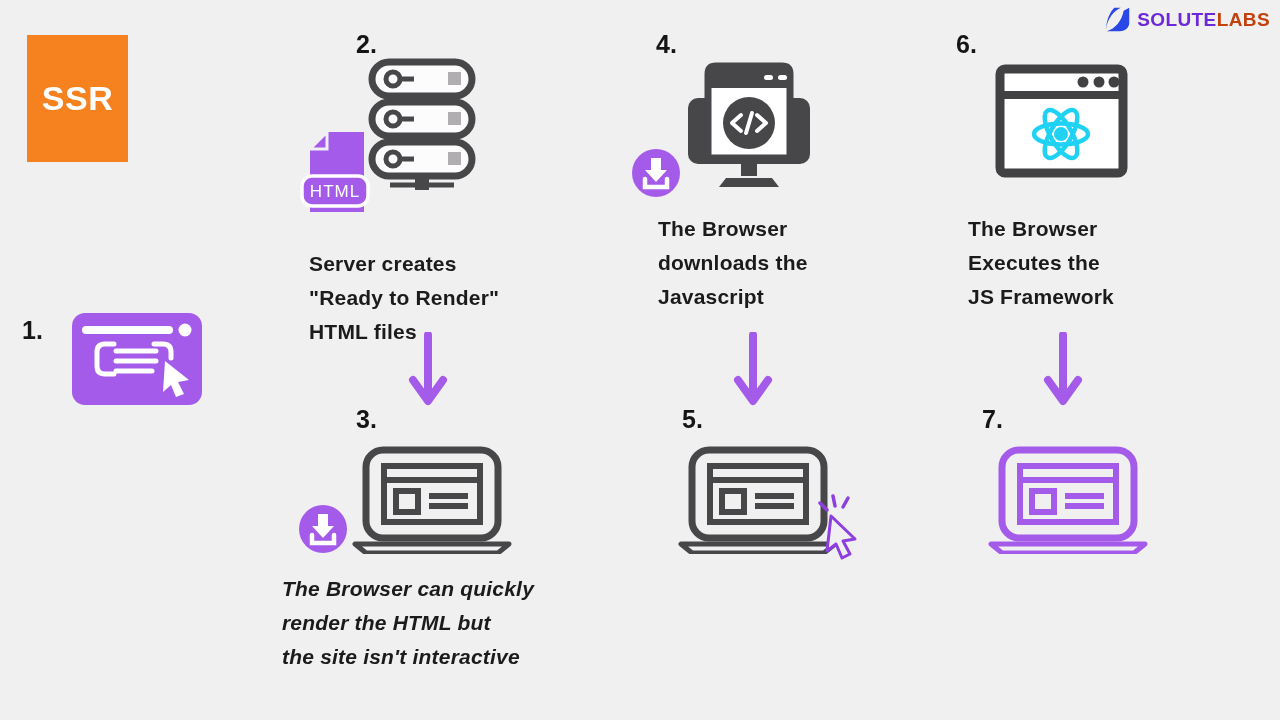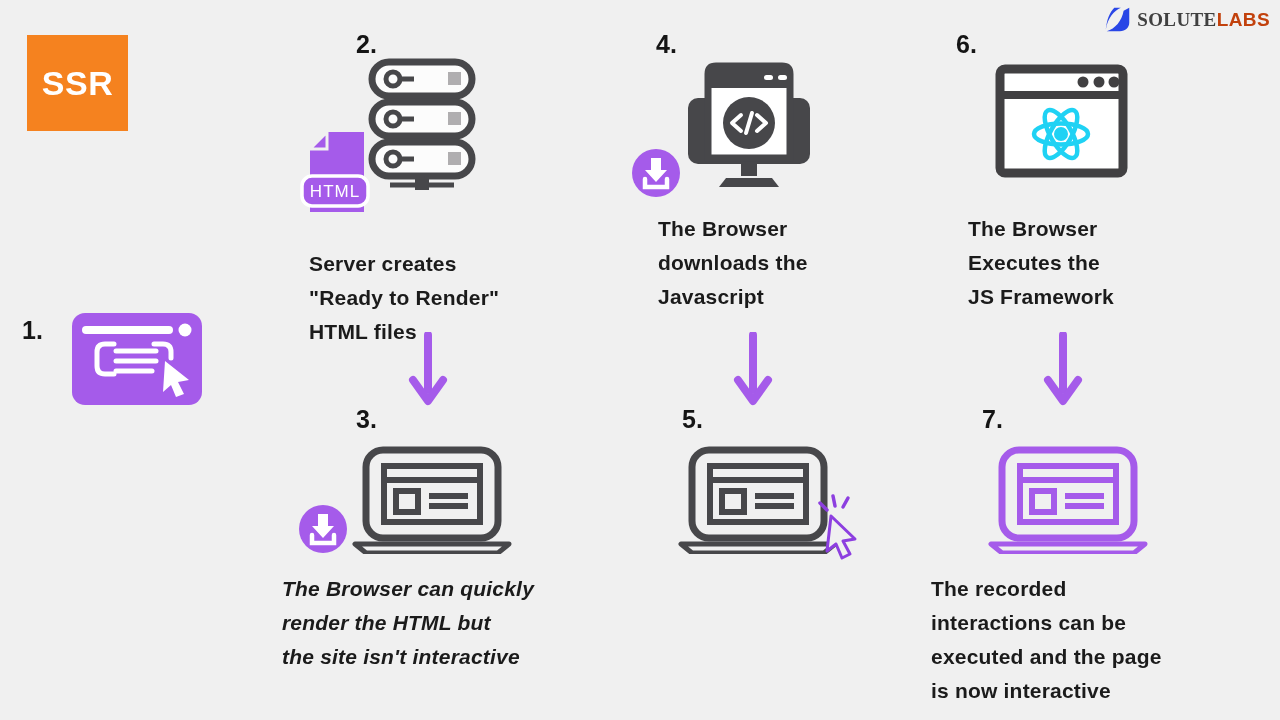--- a/index.html
+++ b/index.html
@@ -7,26 +7,26 @@
   body {
     font-family: "Liberation Sans", sans-serif;
     background: #f0f0f0;
     overflow: hidden;
   }
   .canvas { position: relative; width: 1280px; height: 720px; background: #f0f0f0; }
 
   
   .logo { position: absolute; top: 5px; right: 10px; display: flex; align-items: center; gap: 4px; }
   .logo-text { font-size: 19px; font-weight: bold; letter-spacing: 0.4px; }
-  .logo-gray { color: #404040; font-family: Liberation Serif, serif; }
+  .logo-gray { color: #6d28d9; }
   .logo-blue { color: #c2410c; }
 
   
   .ssr-box {
-    position: absolute; left: 27px; top: 35px; width: 101px; height: 96px;
+    position: absolute; left: 27px; top: 35px; width: 101px; height: 127px;
     background: #f5821f; display: flex; align-items: center; justify-content: center;
   }
   .ssr-box span { color: #ffffff; font-size: 34px; font-weight: 600; letter-spacing: 0.5px; }
 
   .step-number {
     position: absolute; color: #151515; font-size: 25px; font-weight: 600;
   }
   .caption {
     position: absolute; color: #1b1b1b; font-size: 21px; font-weight: 600;
     line-height: 34px; letter-spacing: 0.2px; white-space: pre-line;
@@ -238,18 +238,14 @@
 HTML files</div>
   <div class="caption c3">The Browser can quickly
 render the HTML but
 the site isn't interactive</div>
   <div class="caption c4">The Browser
 downloads the
 Javascript</div>
   <div class="caption c6">The Browser
 Executes the
 JS Framework</div>
-  <div class="caption c7">The recorded
-interactions can be
-executed and the page
-is now interactive</div>
 
 </div>
 
 </body></html>

